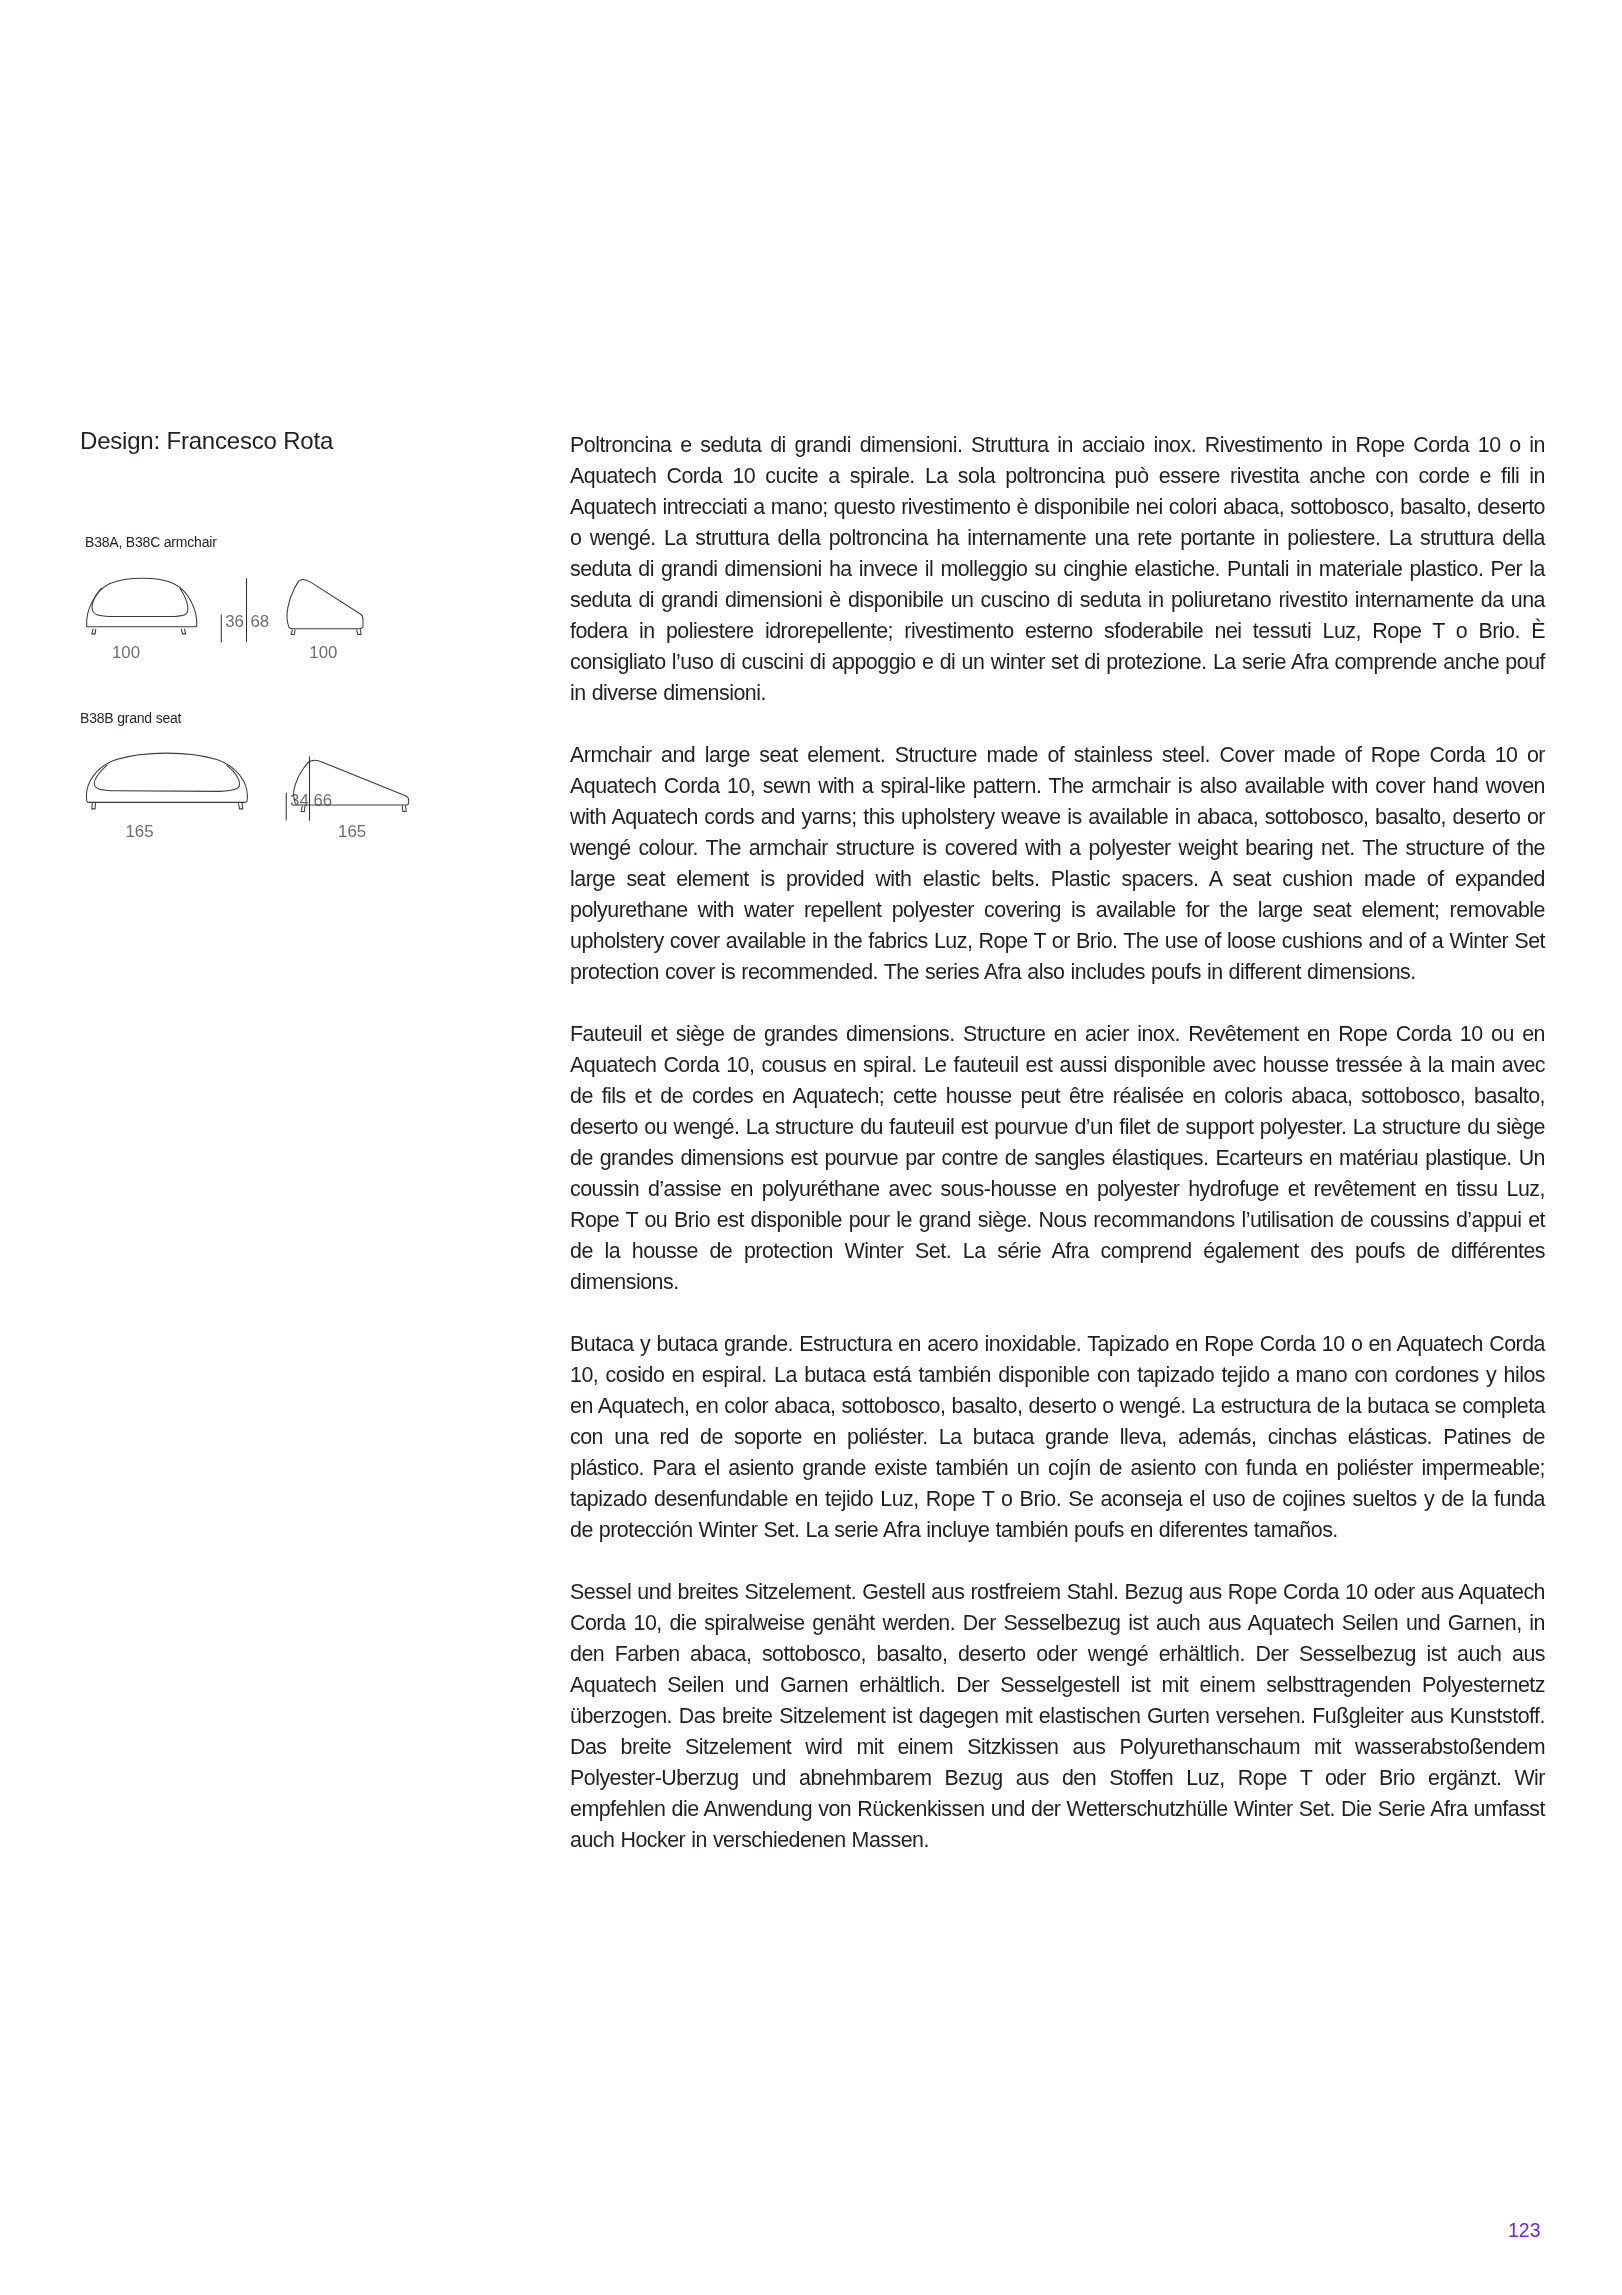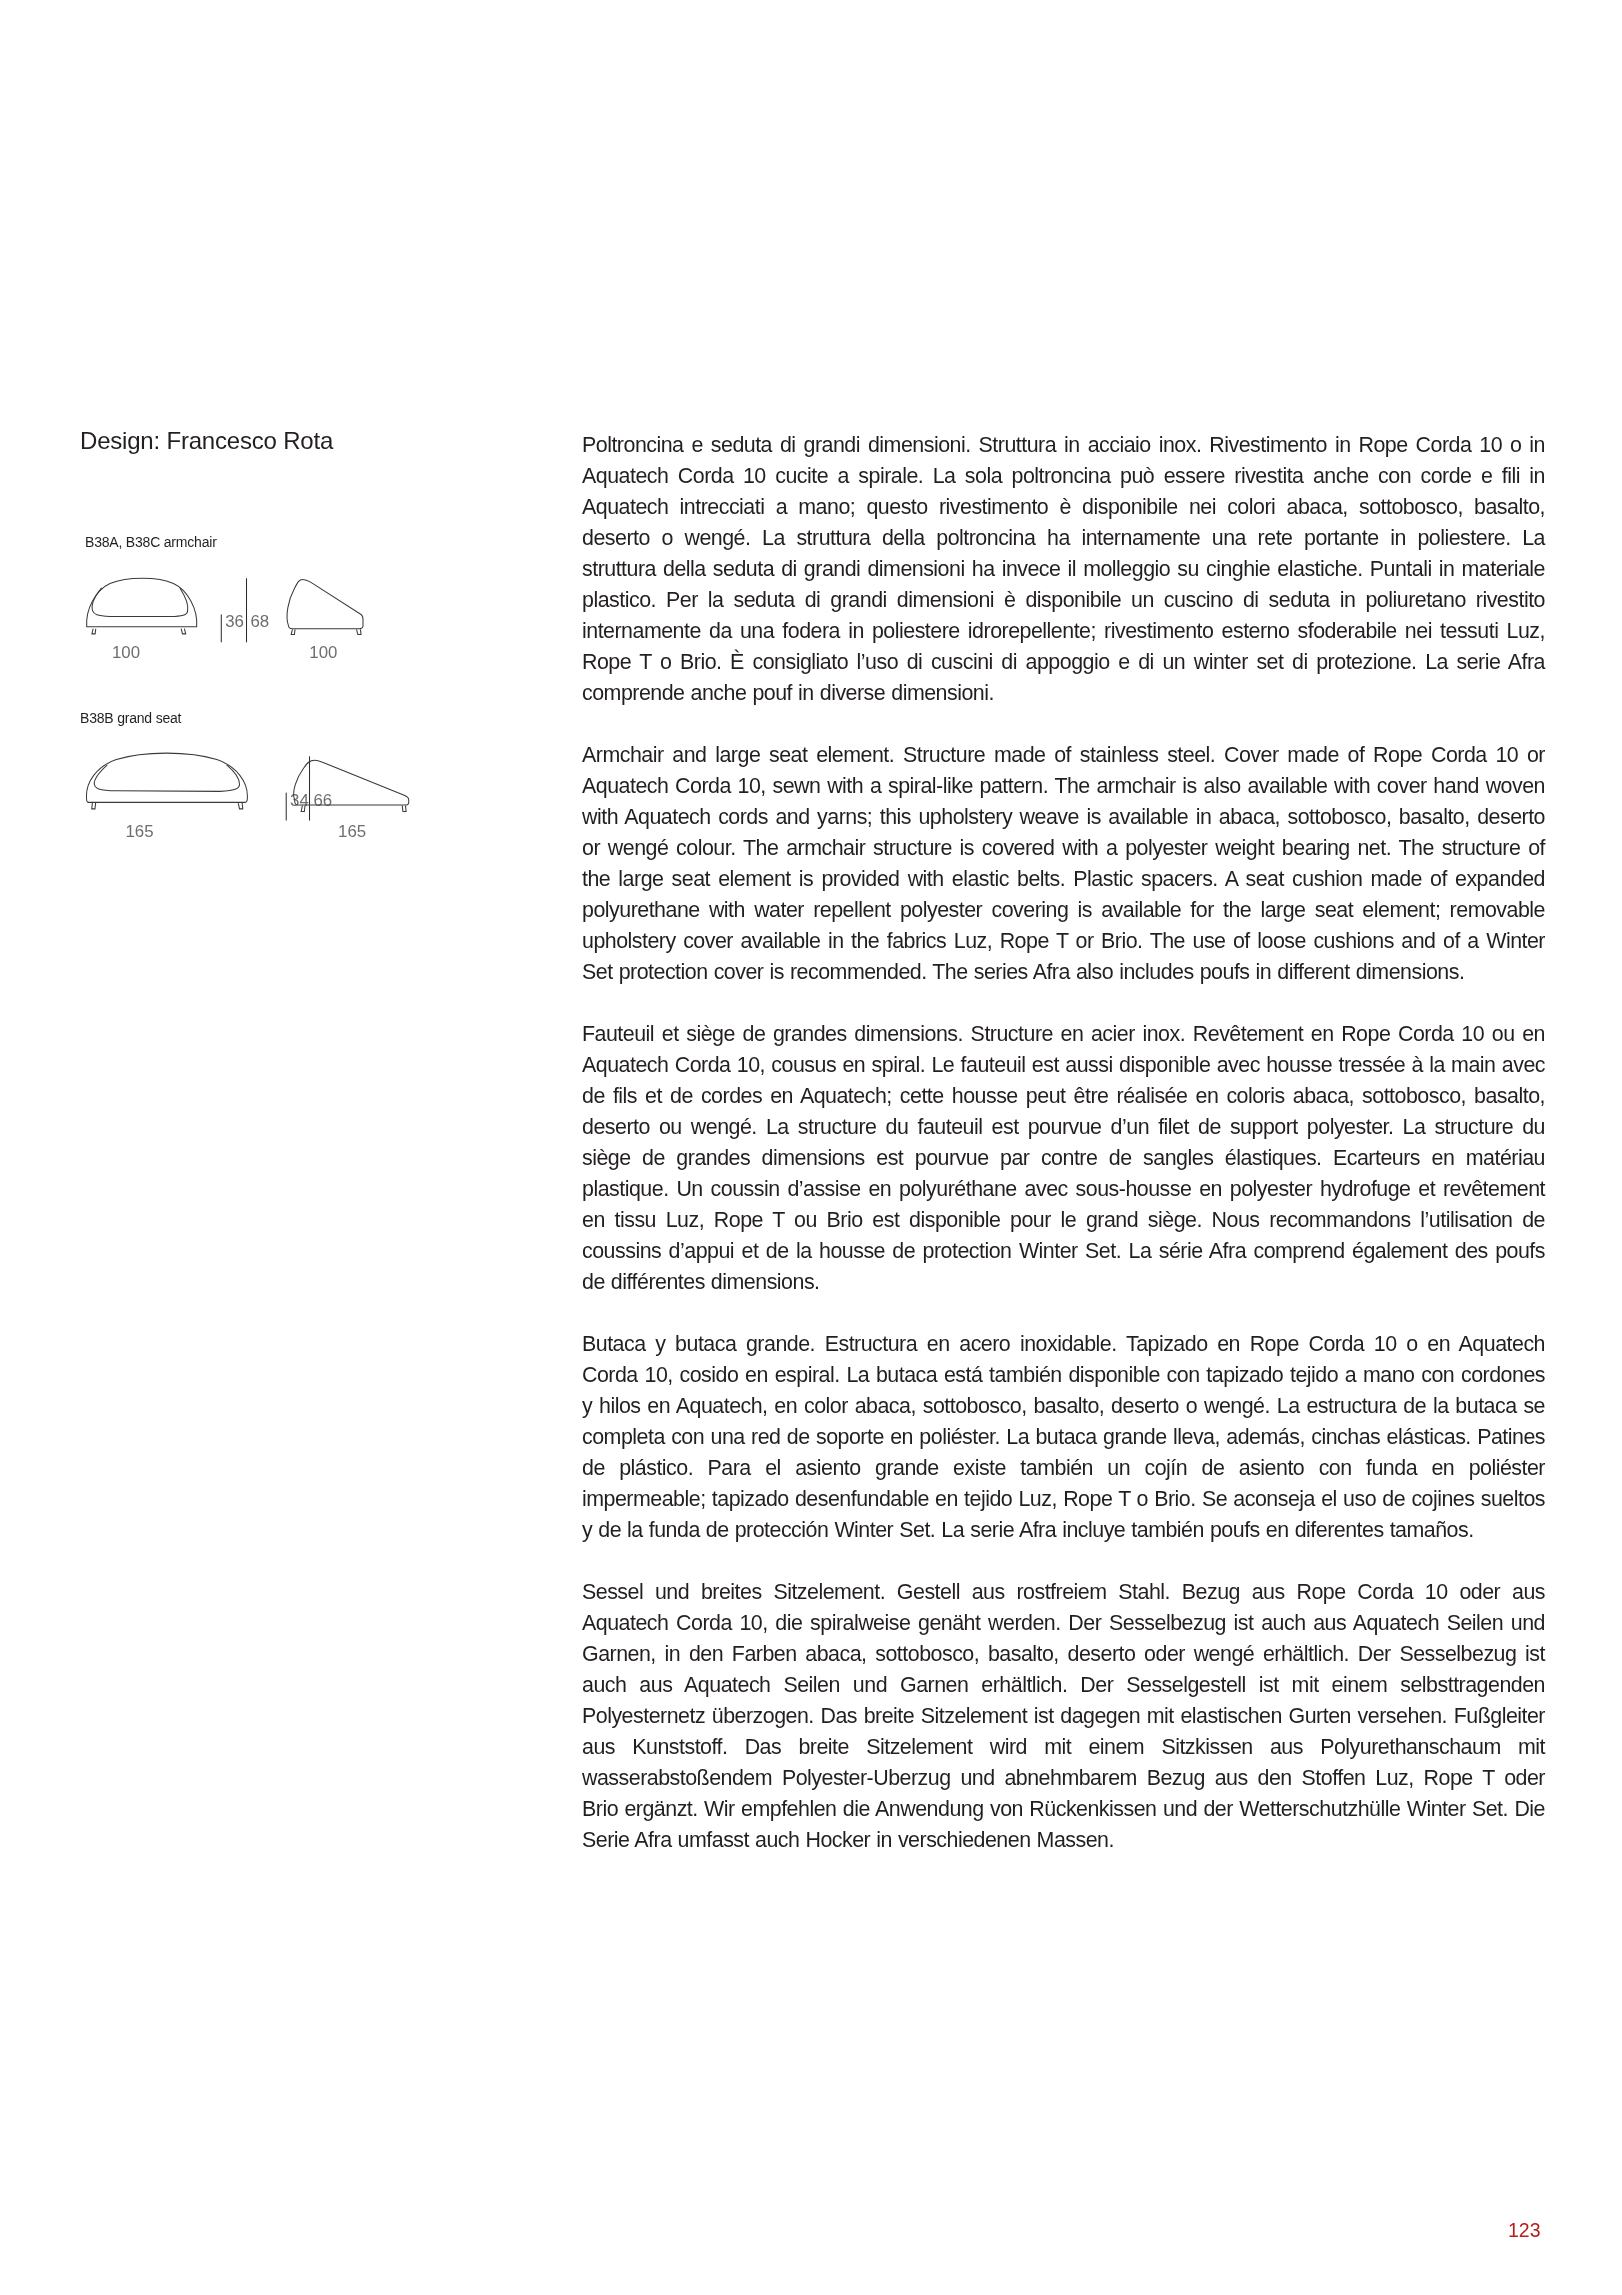--- a/index.html
+++ b/index.html
@@ -68,33 +68,33 @@
       position: absolute;
       left: 570px;
       top: 430px;
       width: 975px;
       font-size: 21.4px;
       line-height: 31px;
       letter-spacing: -0.5px;
       word-spacing: 0.6px;
     }
     .body-col p {
-      margin: 0 0 31px 12px;
+      margin: 0 0 31px 0;
       text-align: justify;
       text-align-last: left;
       hyphens: manual;
     }
 
     .page-number {
       position: absolute;
       left: 1508px;
       top: 2219px;
       font-size: 19.5px;
       line-height: 22px;
-      color: #b91c1c;
+      color: #6d28d9;
     }
   </style>
 </head>
 <body>
 
 <div class="left-col">
   <div class="designer">Design: Francesco Rota</div>
 
   <div class="model-label model-a">B38A, B38C armchair</div>
 

